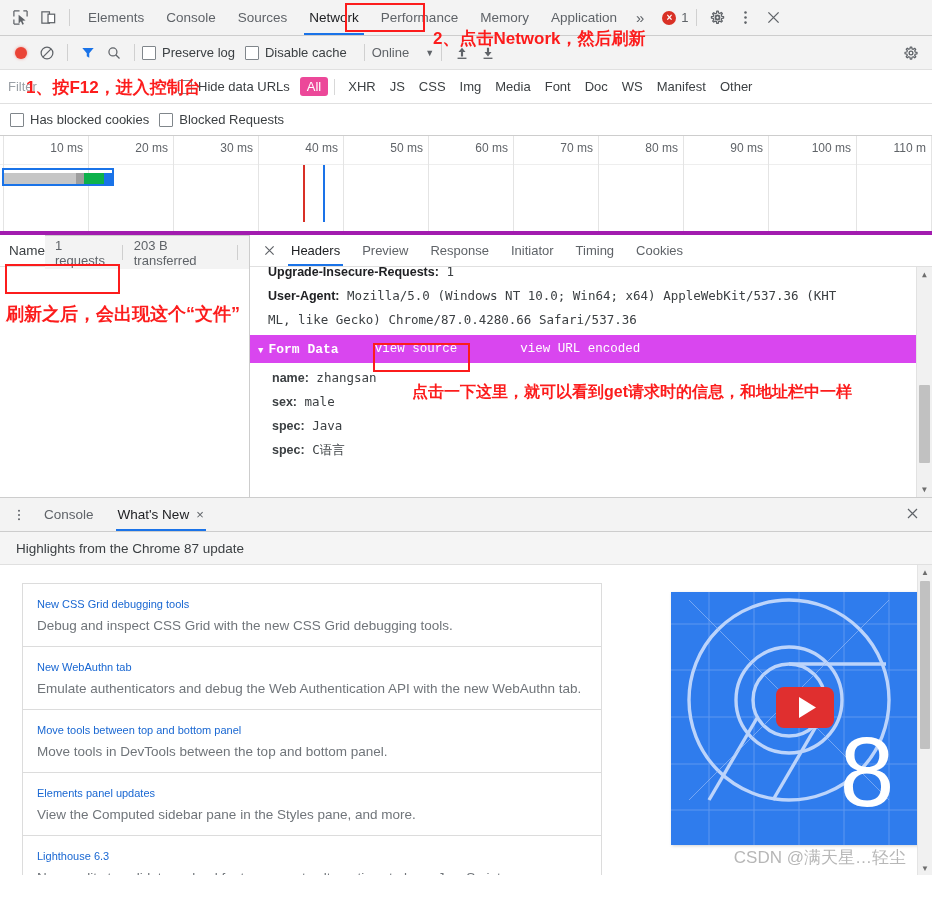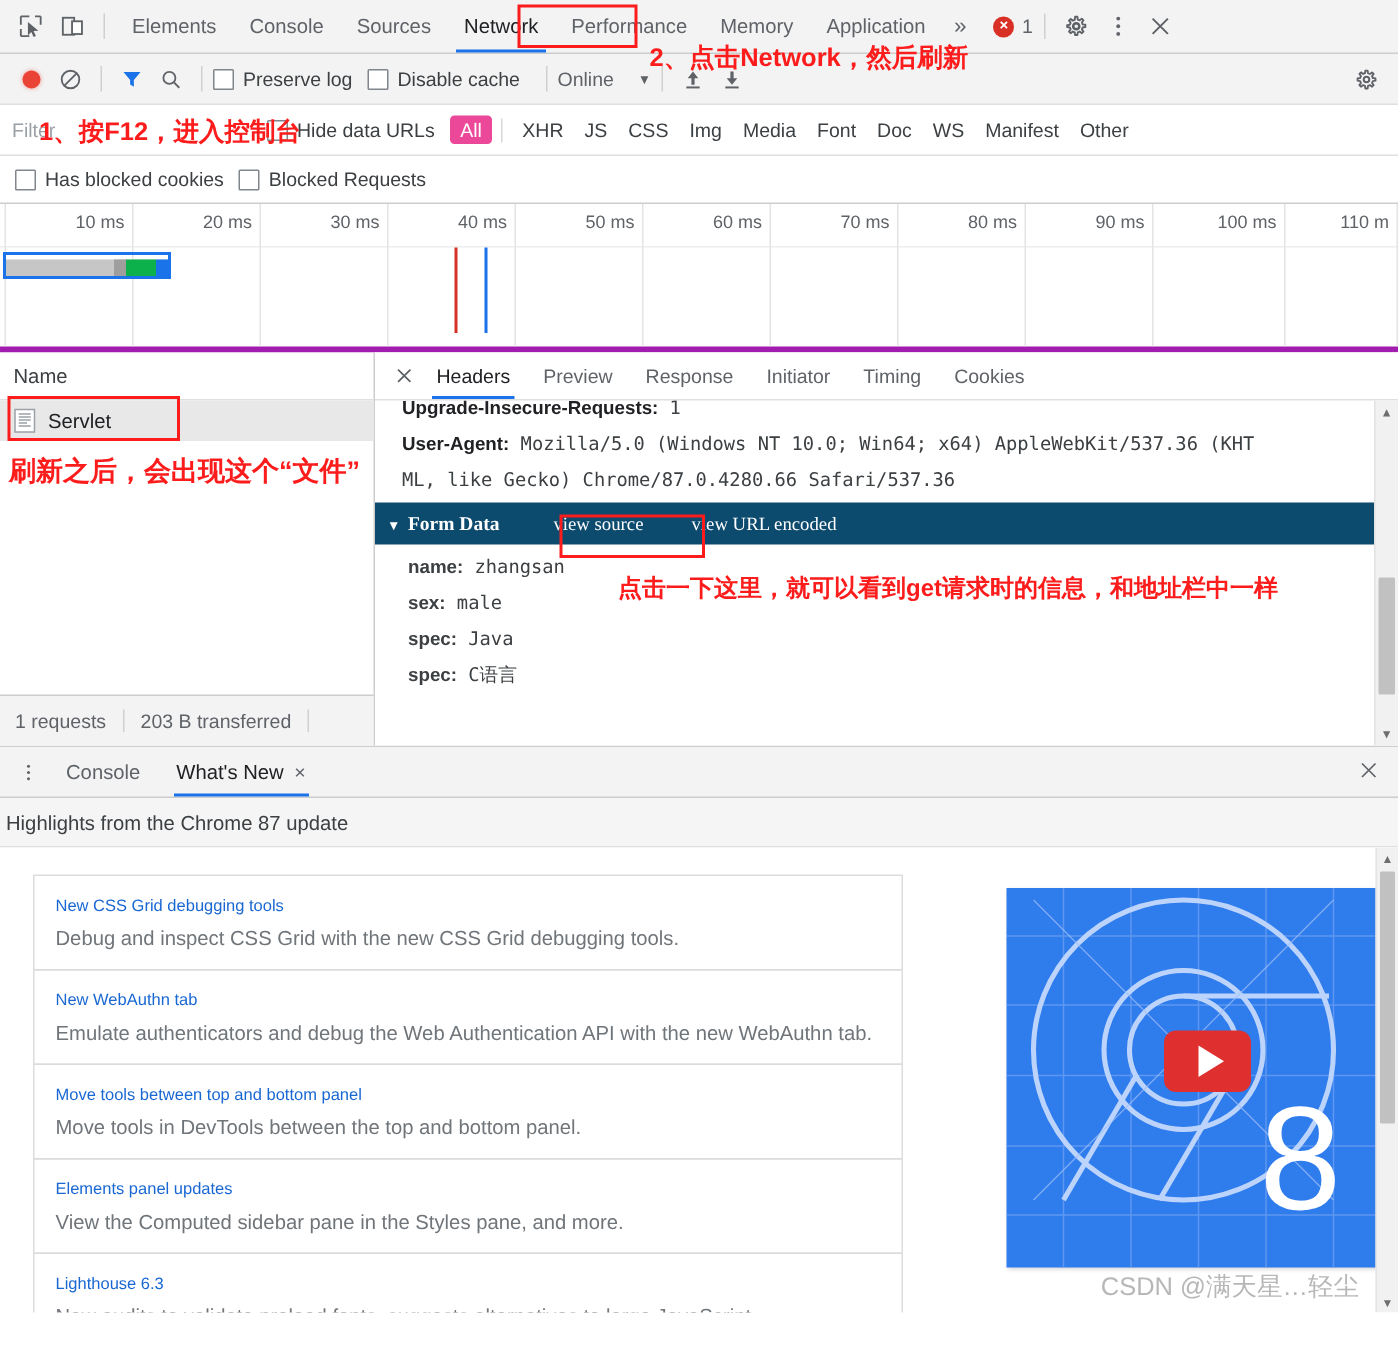--- a/index.html
+++ b/index.html
@@ -80,42 +80,42 @@
   .ov-bar-wrap{position:absolute;left:2px;top:32px;width:112px;height:18px;border:2px solid #1a73e8;box-sizing:border-box;}
   .ov-bar-gray{position:absolute;left:0;top:3px;height:11px;width:100%;background:#c6c6c6;}
   .ov-bar-dark{position:absolute;left:72px;top:3px;height:11px;width:8px;background:#9e9e9e;}
   .ov-bar-green{position:absolute;left:80px;top:3px;height:11px;width:20px;background:#0cb14b;}
   .ov-bar-blue{position:absolute;left:100px;top:3px;height:11px;width:8px;background:#1a73e8;}
   .ov-line-red{position:absolute;top:29px;height:57px;width:1.6px;background:#d93025;}
   .ov-line-blue{position:absolute;top:29px;height:57px;width:1.6px;background:#1a73e8;}
 
   
   .split{display:flex;height:262px;border-bottom:1px solid #cdcdcd;position:relative;}
-  .reqlist{width:249px;border-right:1px solid #cdcdcd;display:flex;flex-direction:column;background:#fff;}
+  .reqlist{width:249px;border-right:1px solid #cdcdcd;display:flex;flex-direction:row;background:#fff;}
   .reqhead{height:31px;border-bottom:1px solid #e0e0e0;display:flex;align-items:center;padding-left:9px;font-size:13.5px;color:#3c4043;}
   .reqbody{flex:1;position:relative;overflow:hidden;}
   .reqrow{height:27px;display:flex;align-items:center;padding-left:9px;background:#e8e8e8;cursor:pointer;}
   .reqrow .fname{font-size:13.5px;color:#202124;margin-left:8px;}
   .reqstatus{height:33px;border-top:1px solid #cdcdcd;display:flex;align-items:center;padding-left:10px;background:#f3f3f3;color:#5f6368;font-size:13px;}
   .statsep{width:1px;height:15px;background:#cfcfcf;margin:0 11px;}
 
   .detailpane{flex:1;display:flex;flex-direction:column;background:#fff;position:relative;}
   .dtabs{height:31px;border-bottom:1px solid #e0e0e0;display:flex;align-items:center;padding-left:8px;background:#fff;}
   .dtab{padding:0 11px;height:30px;line-height:30px;font-size:13px;color:#5f6368;cursor:pointer;position:relative;white-space:nowrap;}
   .dtab.active{color:#202124;}
   .dtab.active:after{content:"";position:absolute;left:8px;right:8px;bottom:0;height:2px;background:#1a73e8;}
   .dclose{width:22px;text-align:center;color:#5f6368;font-size:14px;cursor:pointer;}
 
   .dbody{flex:1;position:relative;overflow:hidden;font-family:"DejaVu Sans Mono", monospace;}
   .hdrline{padding:3px 0 3px 18px;font-size:12.5px;color:#202124;line-height:17px;white-space:nowrap;}
   .hdrline b{font-family:"Liberation Sans",sans-serif;font-weight:bold;font-size:12.5px;}
   .hdrline .val{color:#3c4043;}
   .formdata-bar{
-    background:#0c4a6e;color:#fff;height:28px;display:flex;align-items:center;
-    font-family:Liberation Serif, serif;margin-top:4px;position:relative;
+    background:#d946ef;color:#fff;height:28px;display:flex;align-items:center;
+    font-family:Liberation Mono, monospace;margin-top:4px;position:relative;
   }
   .fd-title{font-weight:bold;font-size:13px;padding-left:8px;}
   .fd-arrow{font-size:9px;margin-right:5px;}
   .fd-link{font-size:12.5px;padding:0 14px;cursor:pointer;}
   .kvline{padding:4px 0 4px 22px;font-size:12.5px;line-height:15px;white-space:nowrap;}
   .kvline b{font-family:"Liberation Sans",sans-serif;font-weight:bold;}
 
   .dscroll{position:absolute;right:0;top:0;bottom:0;width:15px;background:#f1f1f1;border-left:1px solid #e2e2e2;}
   .dscroll .arrow{height:15px;display:flex;align-items:center;justify-content:center;color:#6e6e6e;font-size:8px;}
   .dscroll .thumb{position:absolute;left:2px;right:2px;background:#c1c1c1;border-radius:1px;}
@@ -123,21 +123,21 @@
   
   .drawer{display:flex;flex-direction:column;height:100%;}
   .drawertabs{height:33px;background:#f3f3f3;border-bottom:1px solid #cdcdcd;display:flex;align-items:center;padding-left:6px;position:relative;}
   .kebab{width:26px;display:flex;align-items:center;justify-content:center;cursor:pointer;}
   .dwt{padding:0 12px;height:32px;line-height:32px;font-size:13.5px;color:#5f6368;cursor:pointer;position:relative;display:flex;align-items:center;gap:7px;}
   .dwt.active{color:#202124;}
   .dwt.active:after{content:"";position:absolute;left:10px;right:10px;bottom:0;height:2px;background:#1a73e8;}
   .dwclose{font-size:13px;color:#5f6368;}
   .drawer-close{position:absolute;right:12px;top:8px;color:#5f6368;font-size:15px;cursor:pointer;}
 
-  .whatsnew-head{height:32px;background:#f5f5f5;border-bottom:1px solid #e0e0e0;display:flex;align-items:center;padding-left:4px;font-size:13.5px;color:#3c4043;}
+  .whatsnew-head{height:32px;background:#f5f5f5;border-bottom:1px solid #e0e0e0;display:flex;align-items:center;padding-left:16px;font-size:13.5px;color:#3c4043;}
   .wn-body{flex:1;display:flex;position:relative;overflow:hidden;background:#fff;}
   .wn-left{width:640px;padding:18px 0 0 22px;box-sizing:border-box;}
   .wn-card{border:1px solid #dcdcdc;padding:9px 14px 11px 14px;margin-bottom:-1px;width:580px;box-sizing:border-box;}
   .wn-title{color:#1967d2;font-size:11px;line-height:22px;cursor:pointer;}
   .wn-desc{color:#70757a;font-size:13.5px;line-height:18px;margin-top:2px;}
   .wn-right{flex:1;position:relative;}
   .thumb-img{position:absolute;left:31px;top:27px;width:250px;height:253px;background:#2f7ced;overflow:hidden;box-shadow:1px 1px 3px rgba(0,0,0,.18);}
   .wn-scroll{position:absolute;right:0;top:0;bottom:0;width:14px;background:#f1f1f1;border-left:1px solid #e4e4e4;}
   .wn-scroll .arrow{height:14px;display:flex;align-items:center;justify-content:center;color:#6e6e6e;font-size:8px;}
   .wn-scroll .thumb{position:absolute;left:2px;right:2px;background:#c1c1c1;border-radius:1px;}
@@ -389,21 +389,21 @@
           <div class="hdrline">
             <span class="val">ML, like Gecko) Chrome/87.0.4280.66 Safari/537.36</span>
           </div>
         </div>
 
         <div class="formdata-bar">
           <span class="fd-title">
             <span class="fd-arrow">▼</span><span>Form Data</span>
           </span>
           <span class="fd-link" style="margin-left:22px;">view source</span>
-          <span class="fd-link" style="margin-left:4px;">view URL encoded</span>
+          <span class="fd-link" style="margin-left:35px;">view URL encoded</span>
         </div>
 
         <div style="padding-top:3px;">
           <div class="kvline">
             <b>name:</b>
             <span>zhangsan</span>
           </div>
           <div class="kvline">
             <b>sex:</b>
             <span>male</span>

